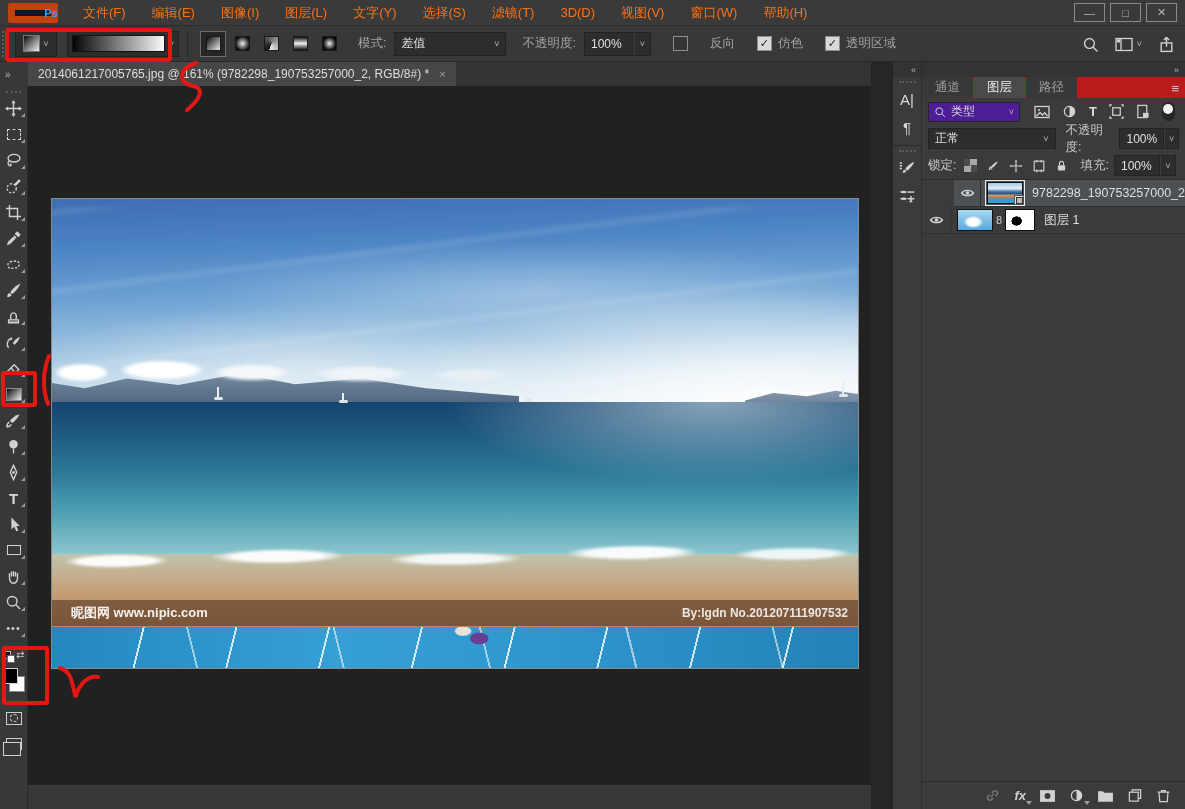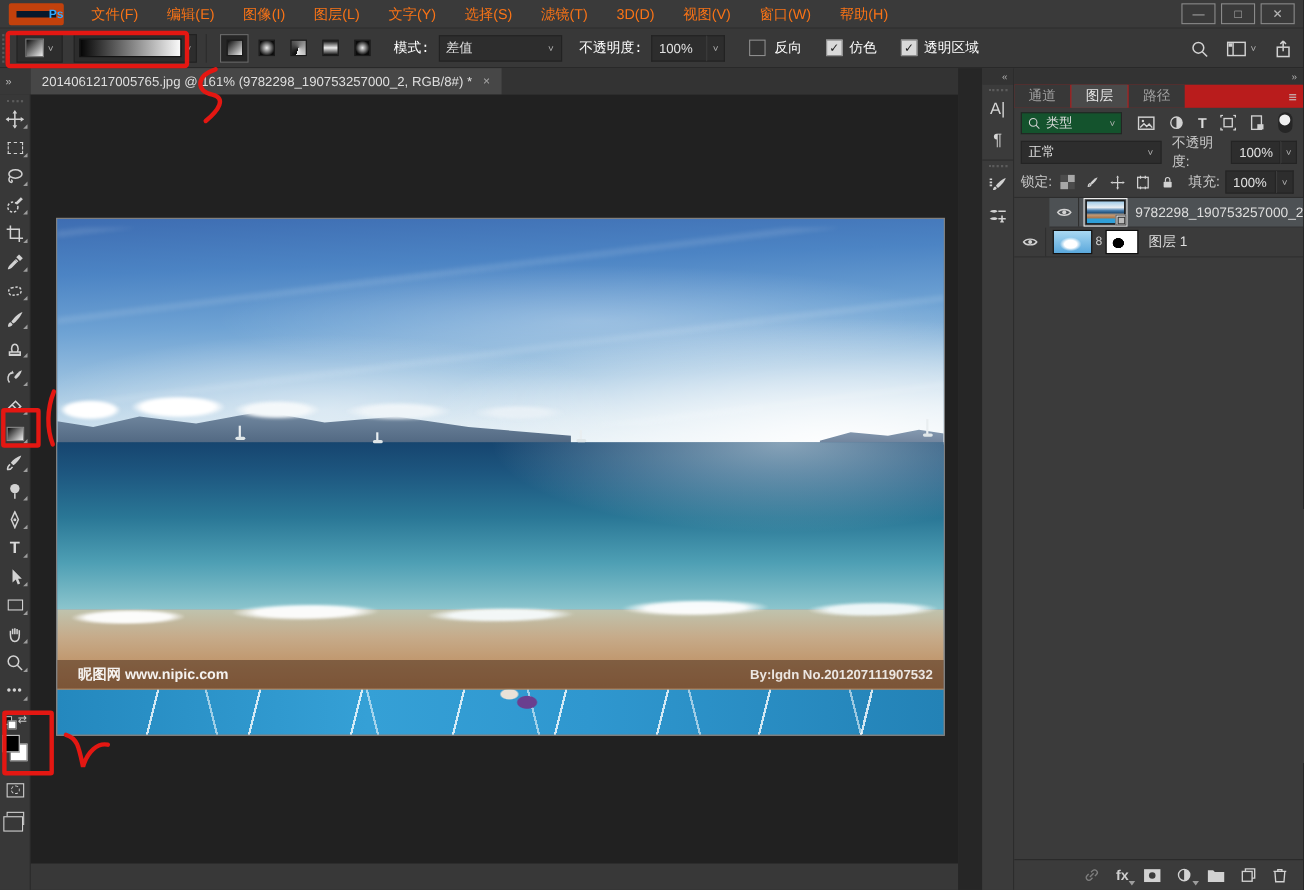--- a/index.html
+++ b/index.html
@@ -27,21 +27,21 @@
   .sep{width:1px;height:26px;background:#2b2b2b;margin:0 8px;}
   .gtypes{display:flex;gap:3px;margin-left:4px;}
   .gt{width:26px;height:26px;display:flex;align-items:center;justify-content:center;border:1px solid transparent;}
   .gt span{width:15px;height:15px;border:1px solid #1a1a1a;display:block;}
   .gt.active{background:#262626;border-color:#6c6c6c;}
   .gt-linear span{background:linear-gradient(135deg,#0b0b0b,#ededed);}
   .gt-radial span{background:radial-gradient(circle at 50% 50%,#ededed 0%,#0b0b0b 80%);}
   .gt-angle span{background:conic-gradient(from 200deg,#0b0b0b,#ededed);}
   .gt-reflect span{background:linear-gradient(180deg,#0b0b0b,#ededed 50%,#0b0b0b);}
   .gt-diamond span{background:radial-gradient(closest-side,#ededed,#0b0b0b);}
-  .opt-label{margin-left:16px;color:#ffffff;font-size:12.5px;font-family:Liberation Mono, monospace;}
+  .opt-label{margin-left:16px;color:#a3a3a3;font-size:12.5px;}
   .select{height:24px;background:#2d2d2d;border:1px solid #222;display:flex;align-items:center;justify-content:space-between;padding:0 6px;color:#e0e0e0;}
   .sel-mode{width:112px;margin-left:8px;}
   .sel-op{width:50px;margin-left:8px;border-right:none;}
   .sel-chev{width:17px;height:24px;background:#2d2d2d;border:1px solid #222;border-left:1px solid #3d3d3d;display:flex;align-items:center;justify-content:center;}
   .cbrow{display:flex;align-items:center;margin-left:22px;gap:6px;}
   .cb{width:15px;height:15px;border:1px solid #8e8e8e;background:#353535;display:flex;align-items:center;justify-content:center;font-size:11px;color:#222;font-weight:bold;}
   .cb.on{background:#d9d9d9;}
   .optbar-right{position:absolute;right:10px;top:26px;height:36px;display:flex;align-items:center;gap:16px;}
 
   
@@ -137,21 +137,21 @@
   .strip-ico{height:28px;display:flex;align-items:center;justify-content:center;color:#d6d6d6;font-size:15px;}
   .strip-div{height:1px;background:#2c2c2c;margin:4px 0;}
 
   .dock{position:absolute;left:922px;top:62px;width:263px;height:747px;background:#3b3b3b;}
   .dock-head{height:15px;background:#333;display:flex;align-items:center;justify-content:flex-end;padding-right:6px;color:#b5b5b5;font-size:9px;}
   .ptabs{height:21px;background:#b91c1c;display:flex;align-items:flex-end;position:relative;}
   .ptab{height:21px;padding:0 13px;display:flex;align-items:center;background:#383838;color:#a2a2a2;font-size:12.5px;margin-right:1px;}
   .ptab.active{background:#4a4a4a;color:#e8e8e8;}
   .ptab-menu{position:absolute;right:6px;top:4px;color:#c9c9c9;font-size:13px;letter-spacing:0;}
   .frow{height:27px;display:flex;align-items:center;padding:0 6px;gap:0;}
-  .type-select{width:92px;height:20px;background:#14532d;border:1px solid #242424;display:flex;align-items:center;gap:5px;padding:0 5px;color:#dcdcdc;}
+  .type-select{width:92px;height:20px;background:#4c1d95;border:1px solid #242424;display:flex;align-items:center;gap:5px;padding:0 5px;color:#dcdcdc;}
   .ficons{display:flex;align-items:center;gap:12px;margin-left:14px;}
   .pill{margin-left:12px;width:13px;height:19px;border-radius:7px;background:#262626;position:relative;}
   .pill::after{content:"";position:absolute;left:1.5px;top:1.5px;width:10px;height:10px;border-radius:50%;background:#f0f0f0;}
   .brow{height:27px;display:flex;align-items:center;padding:0 6px;}
   .blend-select{width:138px;height:21px;background:#2d2d2d;border:1px solid #242424;display:flex;align-items:center;justify-content:space-between;padding:0 6px;color:#e0e0e0;}
   .lbl{color:#c9c9c9;font-size:12.5px;}
   .mini-select{height:21px;background:#2d2d2d;border:1px solid #242424;display:flex;align-items:center;padding:0 6px;color:#e0e0e0;}
   .mini-chev{width:16px;height:21px;background:#2d2d2d;border:1px solid #242424;border-left:1px solid #3c3c3c;display:flex;align-items:center;justify-content:center;}
   .lockicons{display:flex;align-items:center;gap:9px;margin-left:8px;}
   .checker{width:13px;height:13px;background:conic-gradient(#a8a8a8 25%,#4c4c4c 25% 50%,#a8a8a8 50% 75%,#4c4c4c 75%);}
@@ -164,21 +164,21 @@
   .th-sky{background:radial-gradient(14px 9px at 45% 60%, #fff 40%, transparent 70%),linear-gradient(180deg,#a9d8f2,#5aa8dc);}
   .th-bg{background:radial-gradient(6px 7px at 50% 45%, #5a4a8a 60%, transparent 70%),linear-gradient(180deg,#a9cce2 0 40%,#6a98c0 40% 55%,#3a7fc4 55%,#2f6fb4);}
   .sel-brackets{outline:1px solid #ececec;outline-offset:1px;}
   .so-badge{position:absolute;right:-2px;bottom:-2px;width:10px;height:10px;background:#e8e8e8;border:1px solid #555;display:flex;align-items:center;justify-content:center;}
   .so-badge::after{content:"";width:5px;height:5px;border:1px solid #333;background:#bbb;}
   .chain{margin:0 3px;color:#cfcfcf;font-size:11px;}
   .mask-th{width:30px;height:22px;border:1px solid #111;background:radial-gradient(9px 8px at 38% 55%, #000 55%, #fff 60%);flex:none;}
   .lname{margin-left:9px;font-size:12.5px;color:#dedede;white-space:nowrap;}
   .rowlock{position:absolute;right:12px;top:7px;}
   .dock-bottom{position:absolute;left:0;bottom:0;width:100%;height:28px;border-top:1px solid #2a2a2a;display:flex;align-items:center;justify-content:flex-end;gap:13px;padding-right:14px;}
-  .db-fx{color:#cfcfcf;font-size:13px;font-weight:bold;position:relative;}
+  .db-fx{color:#cfcfcf;font-style:italic;font-size:13px;font-weight:bold;position:relative;}
   .tiny-dn::after{content:"";position:absolute;right:-6px;bottom:-2px;border-left:3px solid transparent;border-right:3px solid transparent;border-top:4px solid #9d9d9d;}
   .dim{opacity:.45;}
 
   
   .anno{position:absolute;left:0;top:0;width:1185px;height:809px;pointer-events:none;z-index:50;}
 </style>
 </head>
 <body>
 
 <div class="win">
@@ -238,21 +238,21 @@
     </div>
     <span class="opt-label">不透明度:</span>
     <div class="select sel-op">
       <span>100%</span>
     </div>
     <div class="sel-chev">
         <span class="chev">˅</span>
       </div>
     <div class="cbrow">
       <span class="cb"></span>
-      <span class="opt-label" style="margin-left:2px">反向</span>
+      <span class="opt-label" style="margin-left:16px">反向</span>
     </div>
     <div class="cbrow">
       <span class="cb on">✓</span>
       <span class="opt-label" style="margin-left:0">仿色</span>
     </div>
     <div class="cbrow">
       <span class="cb on">✓</span>
       <span class="opt-label" style="margin-left:0">透明区域</span>
     </div>
   </div>

